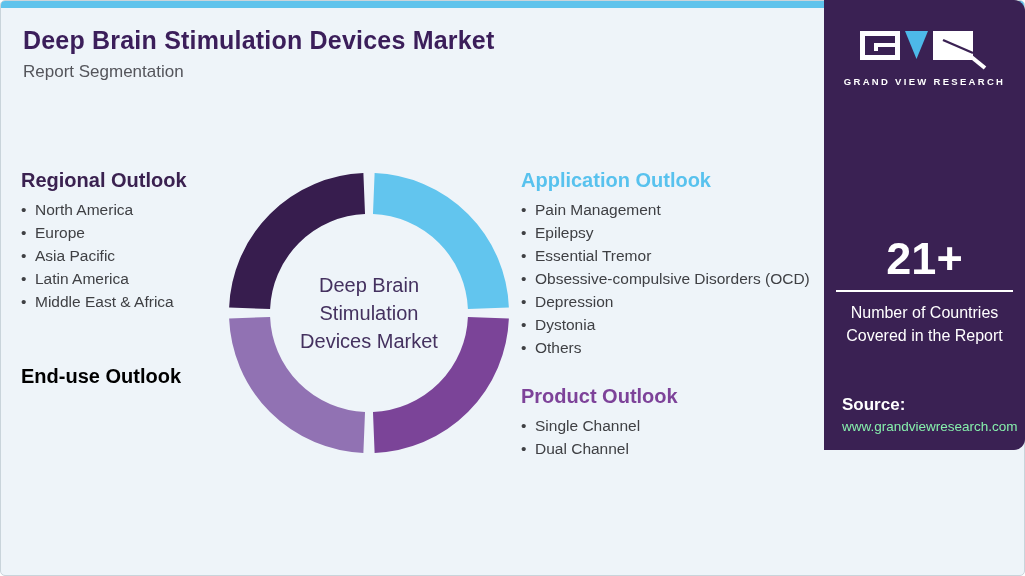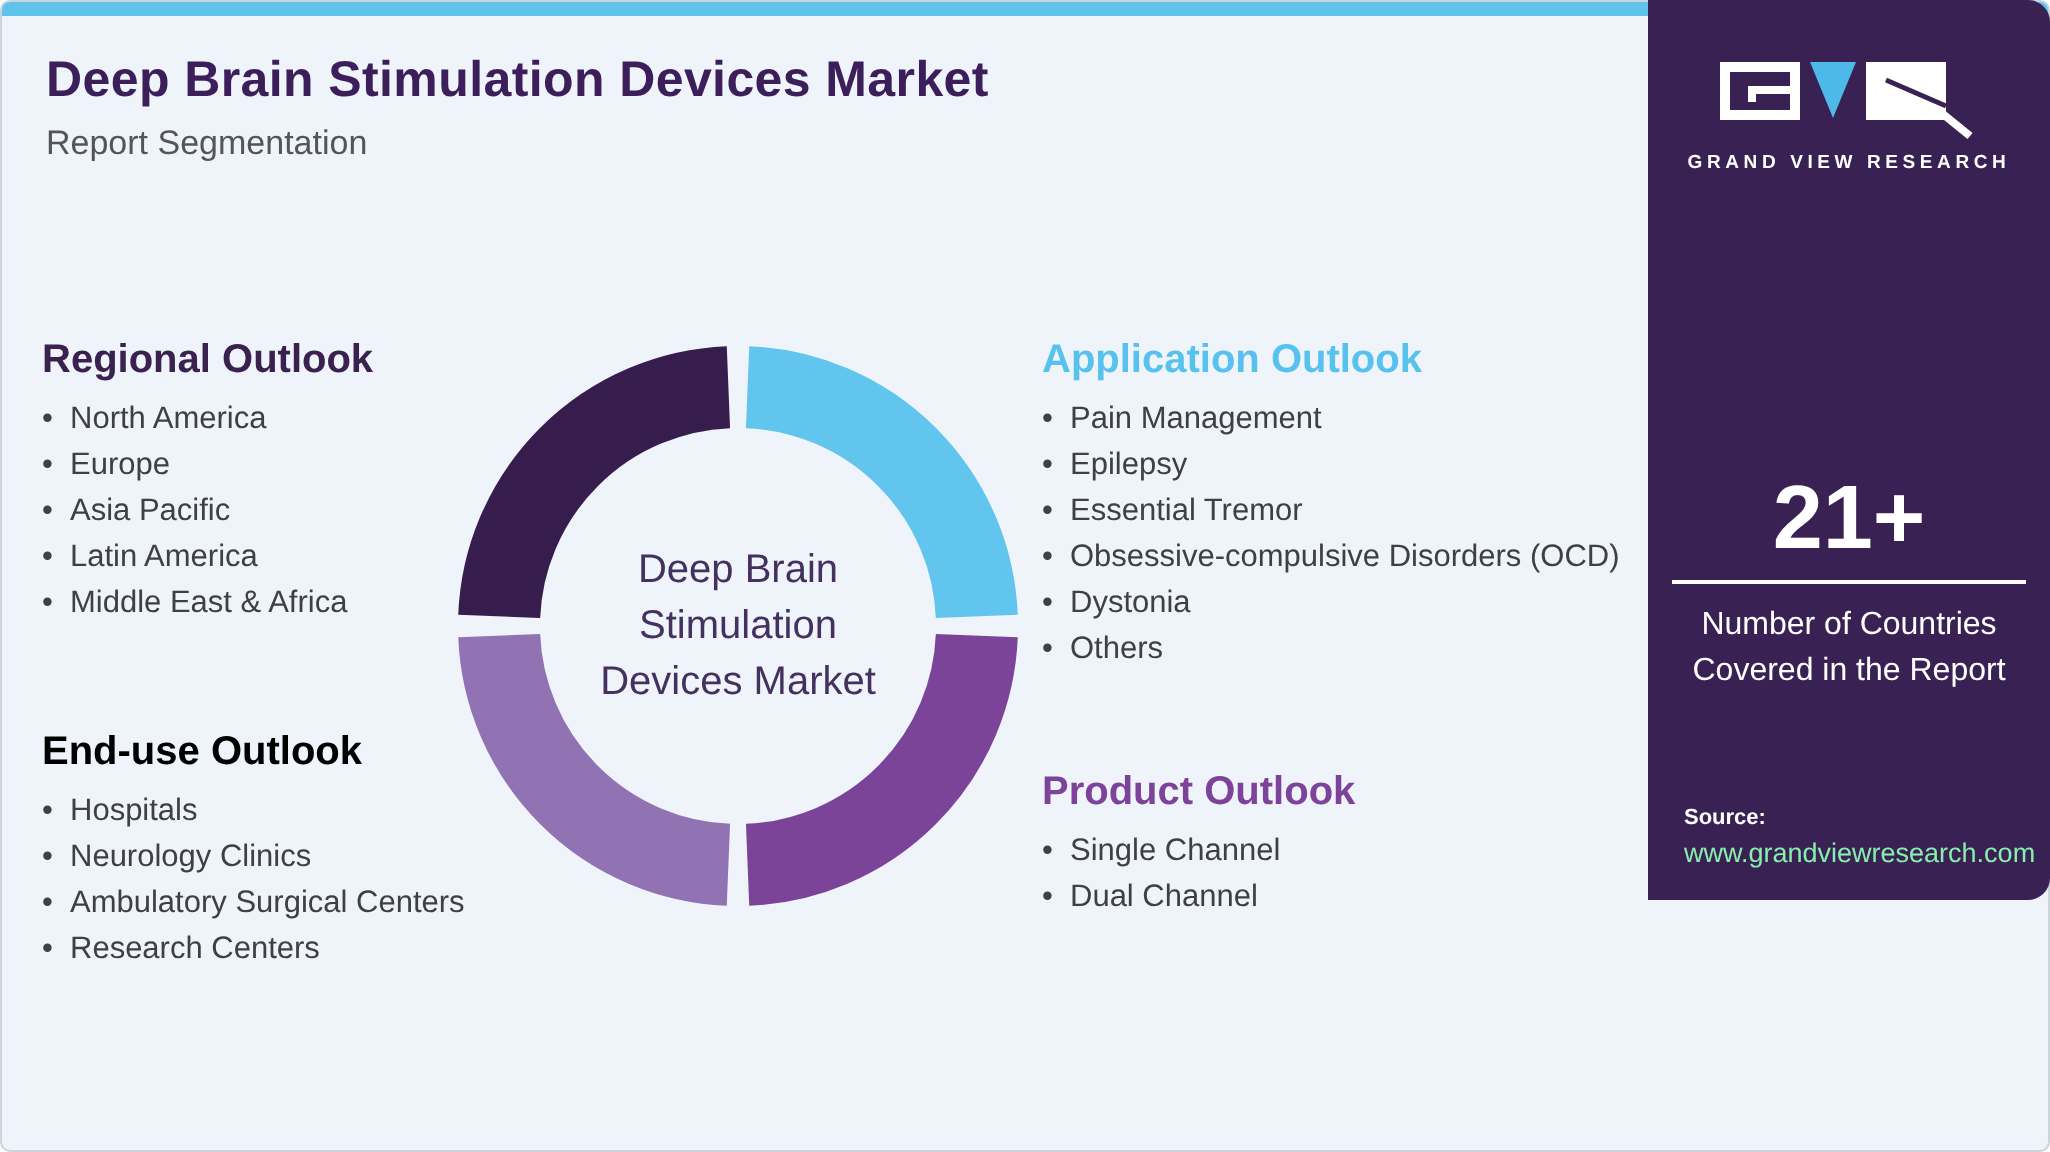--- a/index.html
+++ b/index.html
@@ -63,21 +63,21 @@
   .logo svg { display:block; margin:0 auto; }
   .brand {
     margin-top:6px; font-size:9.5px; font-weight:700;
     letter-spacing:2.3px; color:#ffffff; white-space:nowrap;
   }
   .stat { position:absolute; top:236px; left:0; width:100%; text-align:center; }
   .stat-value { font-size:45px; font-weight:700; line-height:1.0; }
   .stat-divider { height:2px; background:#ffffff; margin:9px 12px 0 12px; }
   .stat-label { margin-top:9px; font-size:16px; line-height:23px; padding:0 6px; }
   .source { position:absolute; left:18px; bottom:16px; }
-  .source-label { font-weight:700; font-size:11px;margin-top:24px; }
+  .source-label { font-weight:700; font-size:17px;margin-top:24px; }
   .source-url { font-size:13.5px; margin-top:4px; color:#86efac; text-decoration:none; display:block; }
 </style>
 </head>
 <body>
 
 <div class="card">
   <div class="topbar"></div>
 
   <div class="header">
     <div class="title">Deep Brain Stimulation Devices Market</div>
@@ -90,35 +90,30 @@
         <li>North America</li>
         <li>Europe</li>
         <li>Asia Pacific</li>
         <li>Latin America</li>
         <li>Middle East &amp; Africa</li>
       </ul>
   </div>
 
   <div class="section sec-enduse">
     <h3 class="section-title">End-use Outlook</h3>
-    <ul class="bullets">
-        <li>Hospitals</li>
-        <li>Neurology Clinics</li>
-        <li>Ambulatory Surgical Centers</li>
-        <li>Research Centers</li>
-      </ul>
   </div>
 
   <div class="section sec-application">
     <h3 class="section-title">Application Outlook</h3>
     <ul class="bullets">
         <li>Pain Management</li>
         <li>Epilepsy</li>
         <li>Essential Tremor</li>
         <li>Obsessive-compulsive Disorders (OCD)</li>
+        <li>Depression</li>
         <li>Dystonia</li>
         <li>Others</li>
       </ul>
   </div>
 
   <div class="section sec-product">
     <h3 class="section-title">Product Outlook</h3>
     <ul class="bullets">
         <li>Single Channel</li>
         <li>Dual Channel</li>

